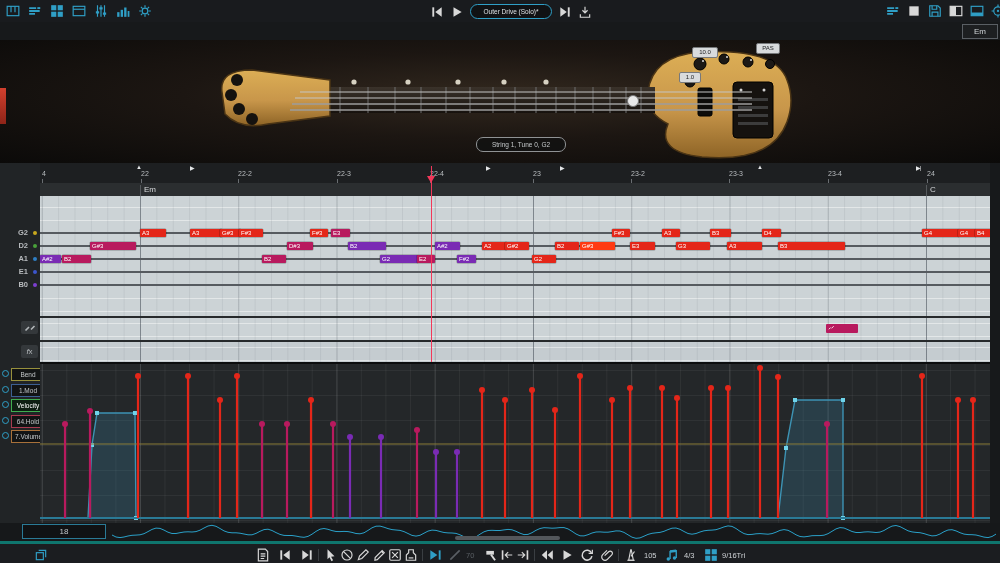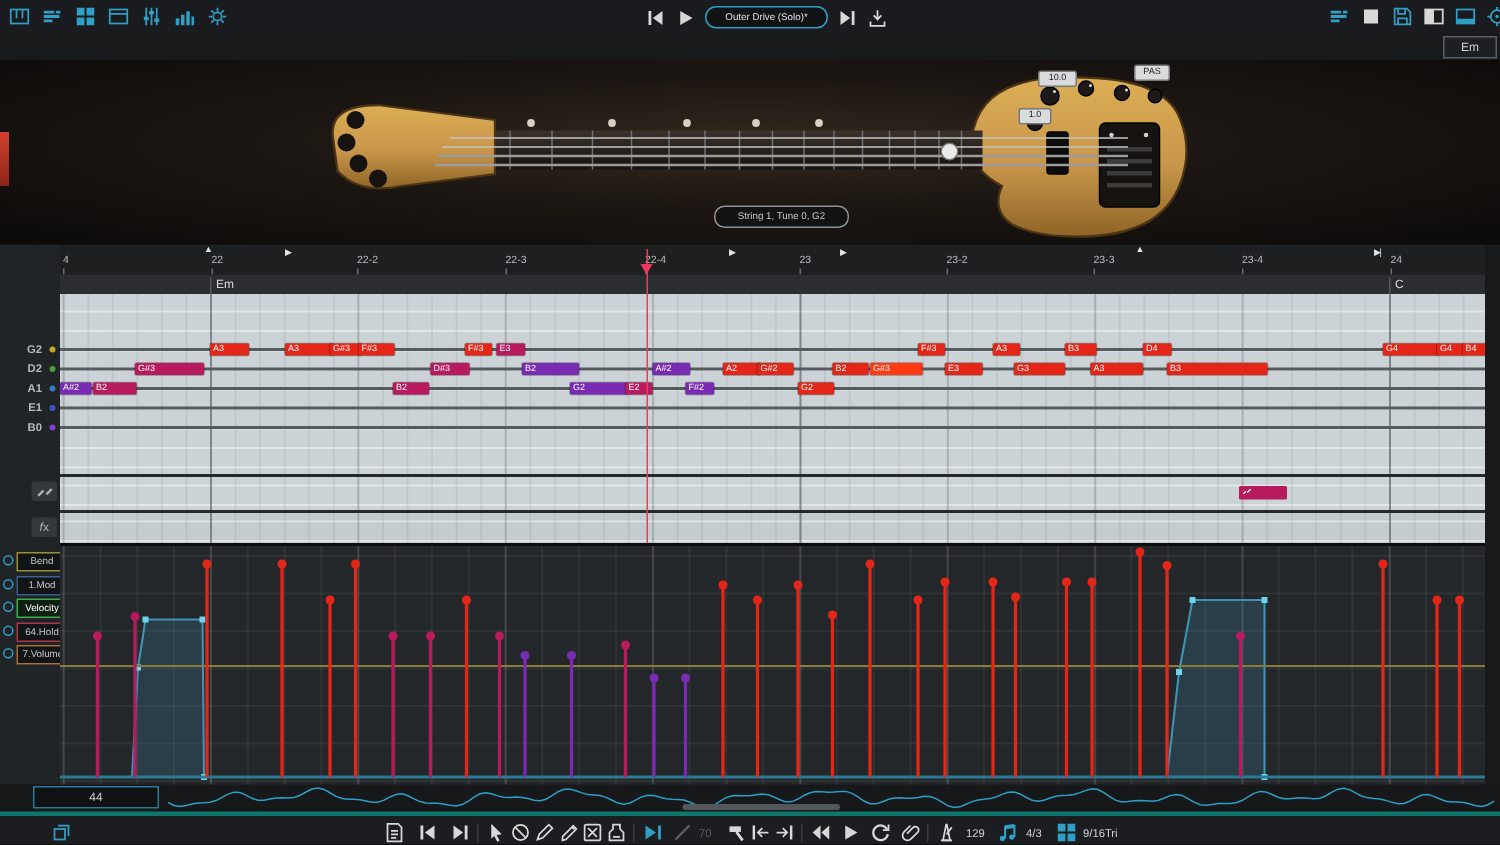--- a/index.html
+++ b/index.html
@@ -429,21 +429,21 @@
       <line x1="973" y1="518" x2="973" y2="400" stroke="#e42619" stroke-width="2.2"></line>
       <circle cx="973" cy="400" r="3" fill="#e42619"></circle>
     </svg>
 
   <div class="abs" style="left:990px;top:163px;width:10px;height:360px;background:#17191b;"></div>
 
   <div class="playpin" style="left: 427px;"></div>
   <div class="playhead" id="playhead" style="left: 431px;"></div>
 
   <div class="overview">
-    <div class="rangebox">44</div>
+    <div class="rangebox">18</div>
     <svg class="abs" style="left:112px;top:0;" width="886" height="18" id="wavesvg">
         <polyline points="0,12.0 4,14.0 8,14.6 12,14.0 16,13.0 20,12.3 24,12.1 28,11.8 32,10.7 36,8.6 40,6.4 44,5.1 48,5.4 52,7.1 56,9.2 60,10.5 64,10.5 68,9.7 72,9.0 76,8.8 80,9.0 84,8.6 88,7.2 92,5.0 96,3.0 100,2.3 104,3.3 108,5.5 112,7.9 116,9.3 120,9.8 124,9.8 128,10.2 132,11.0 136,11.8 140,11.8 144,10.4 148,8.3 152,6.6 156,6.2 160,7.5 164,9.6 168,11.4 172,12.4 176,12.5 180,12.5 184,13.1 188,13.9 192,14.3 196,13.4 200,11.2 204,8.4 208,6.2 212,5.5 216,6.3 220,7.6 224,8.5 228,8.6 232,8.4 236,8.6 240,9.4 244,10.5 248,10.8 252,9.8 256,7.4 260,4.8 264,3.2 268,3.1 272,4.2 276,5.6 280,6.6 284,7.0 288,7.4 292,8.6 296,10.5 300,12.4 304,13.1 308,12.3 312,10.2 316,8.1 320,7.1 324,7.4 328,8.5 332,9.5 336,9.9 340,10.0 344,10.4 348,11.8 352,13.7 356,15.3 360,15.4 364,13.8 368,11.2 372,8.8 376,7.5 380,7.3 384,7.5 388,7.5 392,6.9 396,6.4 400,6.8 404,8.3 408,10.2 412,11.6 416,11.4 420,9.7 424,7.3 428,5.5 432,4.7 436,4.9 440,5.2 444,5.0 448,4.6 452,4.6 456,5.9 460,8.3 464,11.0 468,12.8 472,12.9 476,11.7 480,10.0 484,9.0 488,8.9 492,9.2 496,9.2 500,8.6 504,7.9 508,8.0 512,9.4 516,11.8 520,14.2 524,15.3 528,14.9 532,13.2 536,11.4 540,10.3 544,9.8 548,9.4 552,8.3 556,6.6 560,5.2 564,5.0 568,6.3 572,8.5 576,10.5 580,11.2 584,10.5 588,9.0 592,7.8 596,7.3 600,7.1 604,6.7 608,5.4 612,3.9 616,2.9 620,3.4 624,5.5 628,8.3 632,10.6 636,11.6 640,11.4 644,10.8 648,10.6 652,10.9 656,11.2 660,10.6 664,9.2 668,7.4 672,6.6 676,7.3 680,9.4 684,11.8 688,13.5 692,13.9 696,13.4 700,12.7 704,12.6 708,12.6 712,12.2 716,10.7 720,8.3 724,5.9 728,4.6 732,5.0 736,6.7 740,8.5 744,9.5 748,9.5 752,9.0 756,8.8 760,9.1 764,9.5 768,9.1 772,7.5 776,5.1 780,3.1 784,2.5 788,3.6 792,5.7 796,7.8 800,8.9 804,9.4 808,9.7 812,10.6 816,11.9 820,12.9 824,12.6 828,11.0 832,8.7 836,7.0 840,6.7 844,7.9 848,9.7 852,11.1 856,11.6 860,11.7 864,12.0 868,13.0 872,14.1 876,14.6 880,13.5 884,11.1 " fill="none" stroke="#2aa0c8" stroke-width="1"></polyline>
       </svg>
     <div class="scrollthumb"></div>
   </div>
 
   <div class="bottombar">
     <span class="bb ic cy" style="left:34px;"><svg viewBox="0 0 12 12">
           <rect x="2" y="4" width="6" height="6" fill="none" stroke="currentColor"></rect>
           <path d="M4,2h6v6" fill="none" stroke="currentColor"></path>
@@ -516,21 +516,21 @@
           <path d="M10.6,1.4v3.2H7.4" fill="none" stroke="currentColor"></path>
         </svg></span>
     <span class="bb ic wh" style="left:600px;"><svg viewBox="0 0 12 12">
           <path d="M4,6.6L7.4,3.2a1.9,1.9 0 0 1 2.7,2.7L6.3,9.7a2.8,2.8 0 0 1-4-4L6,2" fill="none" stroke="currentColor"></path>
         </svg></span>
     <span class="bbsep" style="left:618px;"></span>
     <span class="bb ic wh" style="left:624px;"><svg viewBox="0 0 12 12">
           <path d="M4,10.5L5.8,1.5h0.4L8,10.5Z" fill="none" stroke="currentColor"></path>
           <path d="M2.8,10.5h6.4M6,7.2l3-4.2" stroke="currentColor" fill="none"></path>
         </svg></span>
-    <span class="bbtxt" style="left:644px;">129</span>
+    <span class="bbtxt" style="left:644px;">105</span>
     <span class="bb ic cy" style="left:664px;"><svg viewBox="0 0 12 12">
           <circle cx="3.7" cy="9.4" r="1.5" fill="currentColor"></circle>
           <circle cx="9" cy="8.6" r="1.5" fill="currentColor"></circle>
           <path d="M5.2,9.4V3L10.5,2.3V8.6" fill="none" stroke="currentColor" stroke-width="1.2"></path>
           <path d="M5.2,3L10.5,2.3" stroke="currentColor" stroke-width="2.2"></path>
         </svg></span>
     <span class="bbtxt" style="left:684px;">4/3</span>
     <span class="bb ic cy" style="left:704px;"><svg viewBox="0 0 12 12">
           <rect x="1" y="1" width="4.4" height="4.4" fill="currentColor"></rect>
           <rect x="6.6" y="1" width="4.4" height="4.4" fill="currentColor"></rect>

